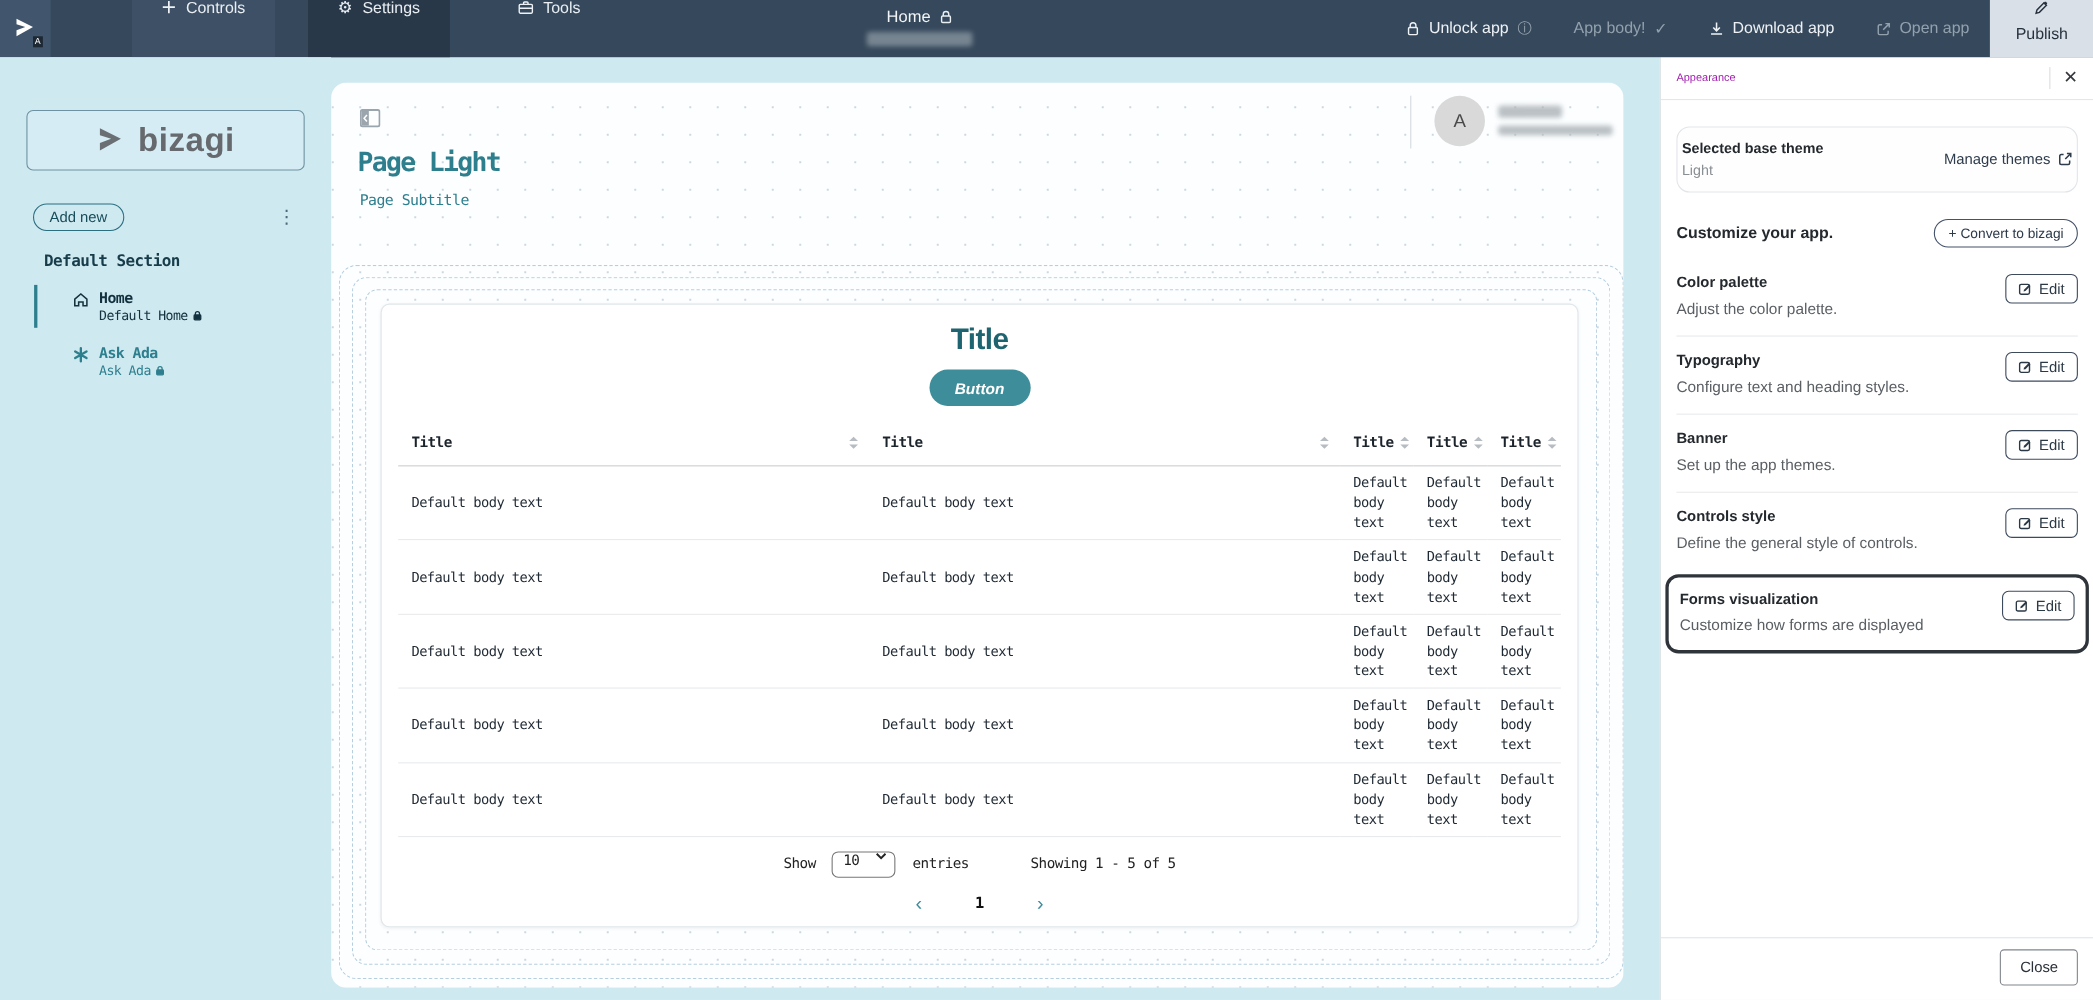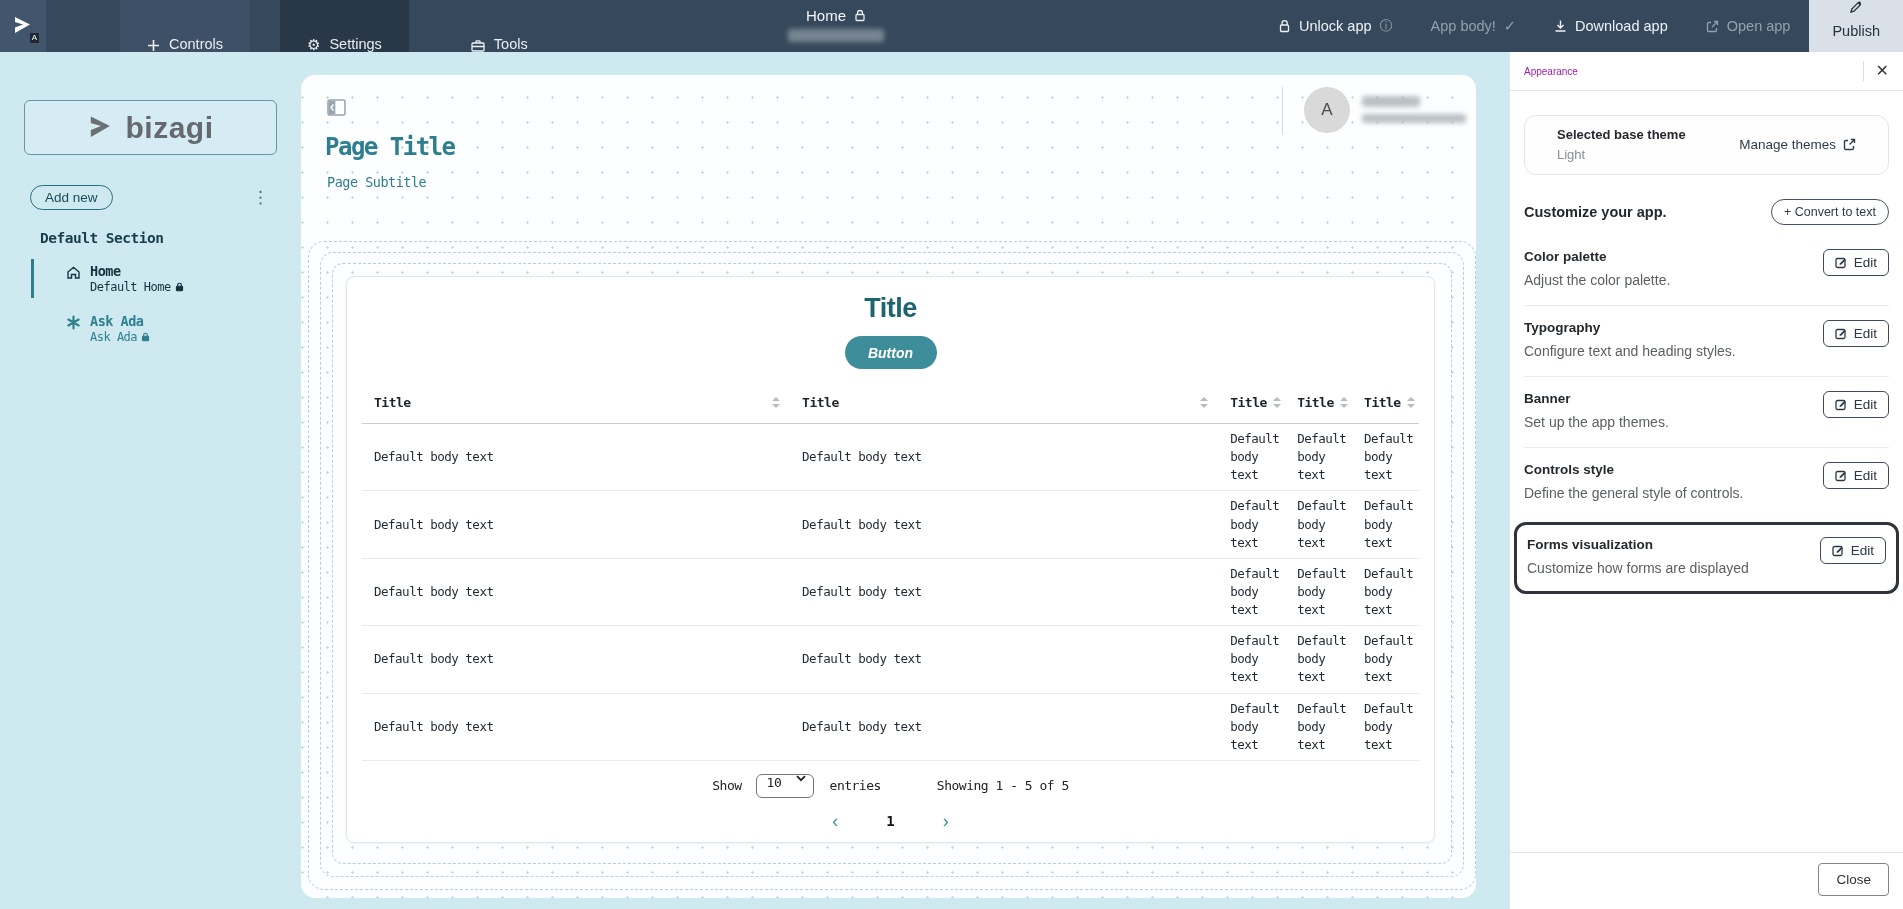--- a/index.html
+++ b/index.html
@@ -4,21 +4,21 @@
 <style>
   html,body{margin:0;padding:0;background:#e8eef2;font-family:"Liberation Sans",sans-serif;}
   *{box-sizing:border-box;}
   .mono{font-family:"DejaVu Sans Mono",monospace;}
   #app{width:1903px;height:909px;overflow:hidden;position:relative;display:flex;flex-direction:column;background:var(--sidebar-bg,#cfe9f1);}
 
   
   .navbar{height:52px;background:var(--navbar-bg,#36495c);display:flex;align-items:stretch;position:relative;color:#e9eef3;flex:0 0 auto;}
   .logo-tile{width:46px;background:#41566d;display:flex;align-items:center;justify-content:center;position:relative;cursor:pointer;}
   .logo-badge{position:absolute;right:7px;bottom:9px;background:#1d2833;color:#fff;font-size:8px;padding:0 2px;line-height:10px;}
-  .nav-tab{display:flex;align-items:flex-end;gap:9px;padding:0 27px;font-size:14.5px;color:#e9eef3;cursor:pointer;white-space:nowrap;}
+  .nav-tab{display:flex;align-items:flex-start;gap:9px;padding:0 27px;font-size:14.5px;color:#e9eef3;cursor:pointer;white-space:nowrap;}
   .tab-controls{margin-left:74px;background:var(--navbar-tab,#3e5065);}
   .tab-settings{margin-left:30px;background:var(--navbar-active,#283848);}
   .tab-tools{margin-left:35px;}
   .gear-glyph{font-size:15px;line-height:1;}
   .nav-center{position:absolute;left:771px;top:7px;width:130px;text-align:center;}
   .nav-center .ttl{display:inline-flex;align-items:center;gap:8px;font-size:15px;color:#f2f5f8;}
   .blur-chip{width:96px;height:13px;margin:4px auto 0;background:#8d99a3;border-radius:3px;filter:blur(2.5px);opacity:.75;}
   .nav-right{margin-left:auto;display:flex;align-items:center;gap:0;}
   .nav-action{display:flex;align-items:center;gap:8px;font-size:14.5px;padding:0 19px;cursor:pointer;white-space:nowrap;color:#eef2f6;}
   .nav-action.muted{color:#93a1ae;cursor:default;}
@@ -79,21 +79,21 @@
   .pg-num{font-family:"DejaVu Sans Mono",monospace;font-weight:bold;font-size:14px;color:#111;cursor:pointer;}
 
   
   .panel{width:394px;flex:0 0 auto;background:#fff;display:flex;flex-direction:column;border-left:1px solid #dfe4e8;}
   .panel-header{height:39px;flex:0 0 auto;display:flex;align-items:center;padding:0 14px;border-bottom:1px solid #e4e7ea;}
   .panel-title{font-size:10px;color:#a21caf;}
   .ph-right{margin-left:auto;display:flex;align-items:center;gap:12px;}
   .ph-div{width:1px;height:20px;background:#dadde0;}
   .close-x{font-size:16px;color:#33383d;cursor:pointer;line-height:1;}
   .panel-scroll{flex:1;padding:24px 14px 0;overflow:hidden;}
-  .theme-card{border:1px solid #e2e5e9;border-radius:12px;padding:11px 32px 12px;display:flex;align-items:center;justify-content:space-between;background:#fefefe;}
+  .theme-card{border:1px solid #e2e5e9;border-radius:12px;padding:11px 4px 12px;display:flex;align-items:center;justify-content:space-between;background:#fefefe;}
   .tc-label{font-weight:bold;font-size:13px;color:#24292e;}
   .tc-value{font-size:13px;color:#8a8f94;margin-top:5px;}
   .manage-link{display:flex;align-items:center;gap:7px;font-size:13.5px;color:#2f3c4c;cursor:pointer;}
   .customize-row{margin-top:24px;display:flex;align-items:center;justify-content:space-between;}
   .customize-label{font-weight:bold;font-size:14.5px;color:#24292e;}
   .convert-btn{border:1px solid #44536a;border-radius:14px;background:#fff;padding:5px 12px;font-size:12.5px;color:#2c3a4a;cursor:pointer;font-family:"Liberation Sans",sans-serif;}
   .sections{margin-top:10px;}
   .section{position:relative;padding:14px 0 17px;}
   .section + .section{border-top:1px solid #e8eaed;}
   .sec-title{font-weight:bold;font-size:13.5px;color:#24292e;}
@@ -267,21 +267,21 @@
             </svg>
         </span>
 
         <span class="avatar-divider"></span>
         <div class="avatar">
           <span>A</span>
         </div>
         <div class="blur-bar bb1"></div>
         <div class="blur-bar bb2"></div>
 
-        <div class="page-title mono">Page Title</div>
+        <div class="page-title mono">Page Light</div>
         <div class="page-subtitle mono">Page Subtitle</div>
 
         <div class="dash c1"></div>
         <div class="dash c2"></div>
         <div class="dash c3"></div>
 
         <div class="card">
           <div class="form-title">Title</div>
           <button class="form-btn">Button</button>
 
@@ -414,21 +414,21 @@
           <div class="manage-link">
             <span>Manage themes</span>
             <svg width="13" height="13" viewBox="0 0 13 13" fill="none" stroke="#2f3c4c" stroke-width="1.4">
                 <path d="M5 2.5H2.8C2 2.5 1.5 3 1.5 3.8v6.4c0 .8.5 1.3 1.3 1.3h6.4c.8 0 1.3-.5 1.3-1.3V8M8 1.5h3.5V5M11.3 1.7L6.5 6.5"></path>
               </svg>
           </div>
         </div>
 
         <div class="customize-row">
           <span class="customize-label">Customize your app.</span>
-          <button class="convert-btn">+ Convert to text</button>
+          <button class="convert-btn">+ Convert to bizagi</button>
         </div>
 
         <div class="sections">
             <div class="section">
     <div class="sec-title">Color palette</div>
     <div class="sec-desc">Adjust the color palette.</div>
     <button class="edit-btn">
       <svg width="12" height="13" viewBox="0 0 12 13">
                   <rect x="1" y="2.5" width="9" height="9" rx="1.5" fill="none" stroke="#2b3845" stroke-width="1.3"></rect>
                   <path d="M4.6 9l1.7-.4 4.5-4.5-1.3-1.3-4.5 4.5L4.6 9z" fill="#2b3845"></path>

